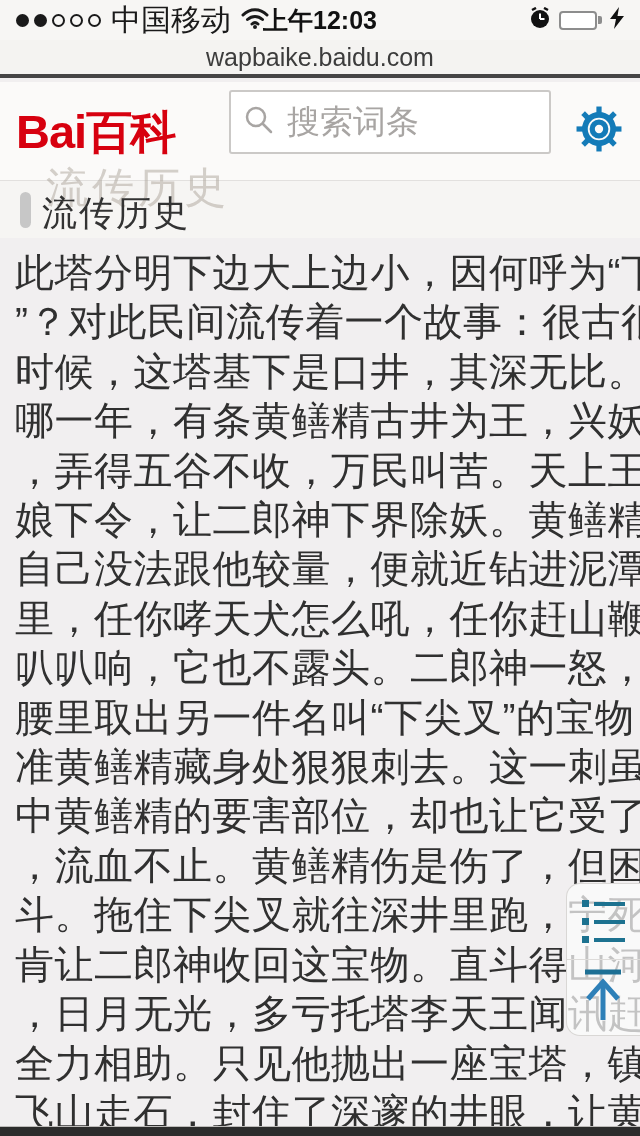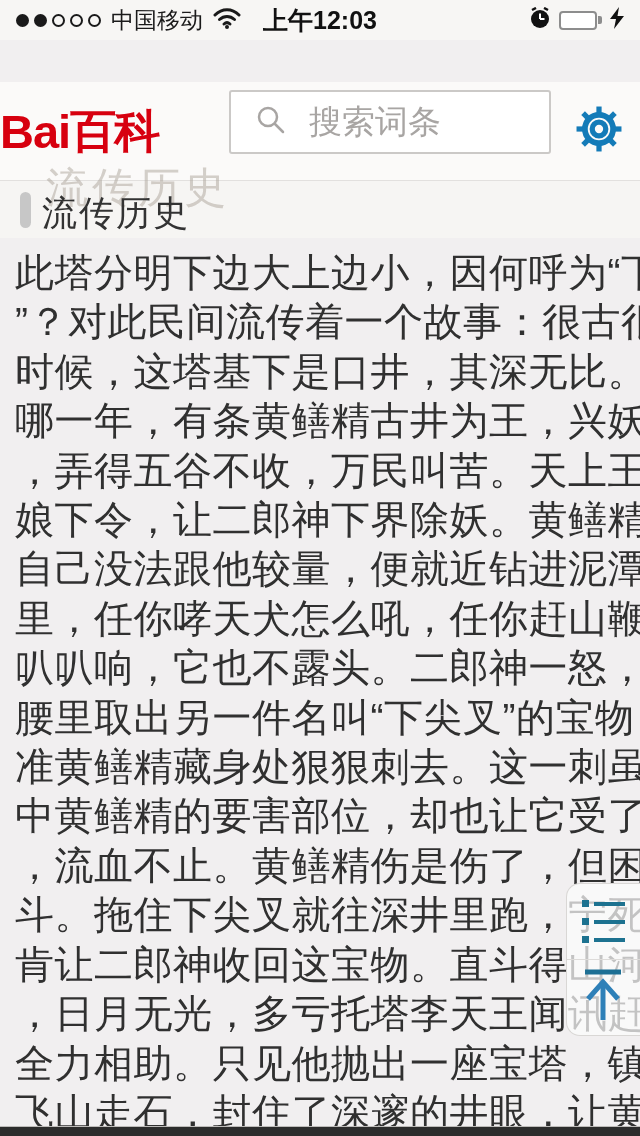--- a/index.html
+++ b/index.html
@@ -5,41 +5,41 @@
   html,body{margin:0;padding:0;background:#000;}
   *{box-sizing:border-box;font-family:"Liberation Sans", sans-serif;}
   .screen{position:relative;width:640px;height:1136px;background:#f1eff0;overflow:hidden;margin:0 auto;}
 
   
   .statusbar{position:absolute;top:0;left:0;width:640px;height:40px;background:#f7f6f4;
     display:flex;align-items:center;padding:0 16px;color:#111;}
   .sig-dots{display:flex;gap:5px;align-items:center;margin-right:10px;}
   .dot{width:13px;height:13px;border-radius:50%;border:2px solid #1a1a1a;}
   .dot.filled{background:#1a1a1a;}
-  .carrier{font-size:23px;color:#1a1a1a;margin-right:10px;}
+  .carrier{font-size:30px;color:#1a1a1a;margin-right:10px;}
   .time{position:absolute;left:0;right:0;text-align:center;font-size:25px;font-weight:bold;color:#111;}
   .sb-right{margin-left:auto;display:flex;align-items:center;gap:8px;z-index:2;}
   .batt-shell{position:relative;width:38px;height:19px;border:2px solid #8d8d8d;border-radius:4px;padding:2px;background:#fff;}
   .batt-fill{height:100%;width:70%;background:#5bd463;border-radius:1px;}
   .batt-nub{width:4px;height:8px;background:#8d8d8d;border-radius:0 2px 2px 0;margin-left:1px;}
 
   
   .urlbar{position:absolute;top:40px;left:0;width:640px;height:38px;background:#f4f3f1;
     border-bottom:4px solid #454545;display:flex;align-items:center;justify-content:center;}
   .url-text{font-size:25px;color:#3c3c3c;}
 
   
   .header{position:absolute;top:82px;left:0;width:640px;height:98px;background:#fbfaf9;
     display:flex;align-items:center;}
-  .logo{display:flex;align-items:center;}
+  .logo{display:flex;align-items:flex-end;margin-left:16px;}
   .logo-bai{font-size:47px;font-weight:bold;color:#d7000f;line-height:1;letter-spacing:-1px;}
   .logo-paw{margin:0 -4px 0 -2px;position:relative;top:6px;}
   .logo-baike{font-size:46px;font-weight:bold;color:#d7000f;line-height:1;letter-spacing:-2px;}
   .searchbox{position:absolute;left:229px;top:8px;width:322px;height:64px;background:#fff;
-    border:2px solid #cbc9c7;border-radius:3px;display:flex;align-items:center;padding:0 24px;gap:10px;}
+    border:2px solid #cbc9c7;border-radius:3px;display:flex;align-items:center;padding:0 12px;}
   .searchbox input{border:none;outline:none;flex:1;font-size:33px;color:#333;background:transparent;min-width:0;margin-left:10px;}
   .searchbox input::placeholder{color:#a8a5a3;}
   .gearbtn{position:absolute;right:18px;top:26px;width:46px;height:46px;display:flex;align-items:center;justify-content:center;}
 
   
   .section{position:absolute;top:180px;left:0;width:640px;height:60px;background:#f6f5f3;
     border-top:1px solid #e2e0de;border-bottom:1px solid #cfccc9;}
   .ghost-title{position:absolute;top:-21px;left:46px;font-size:42px;color:rgba(172,164,154,0.5);
     letter-spacing:4px;pointer-events:none;}
   .sec-pill{position:absolute;left:20px;top:11px;width:11px;height:36px;background:#c7c7c7;border-radius:6px;}
@@ -103,20 +103,23 @@
         <span class="batt-nub"></span>
       </span>
       <span>
         <svg width="14" height="22" viewBox="0 0 14 22">
           <polygon points="9,0 0,12 6,12 4,22 14,9 7.5,9" fill="#111"></polygon>
         </svg>
       </span>
     </span>
   </div>
 
+  <div class="urlbar">
+    <span class="url-text">wapbaike.baidu.com</span>
+  </div>
 
   <div class="header">
     <div class="logo">
       <span class="logo-bai">Bai</span>
       <span class="logo-baike">百科</span>
     </div>
     <div class="searchbox">
       <span>
         <svg width="32" height="32" viewBox="0 0 32 32">
           <circle cx="13" cy="13" r="9" fill="none" stroke="#a8a5a3" stroke-width="2.5"></circle>

